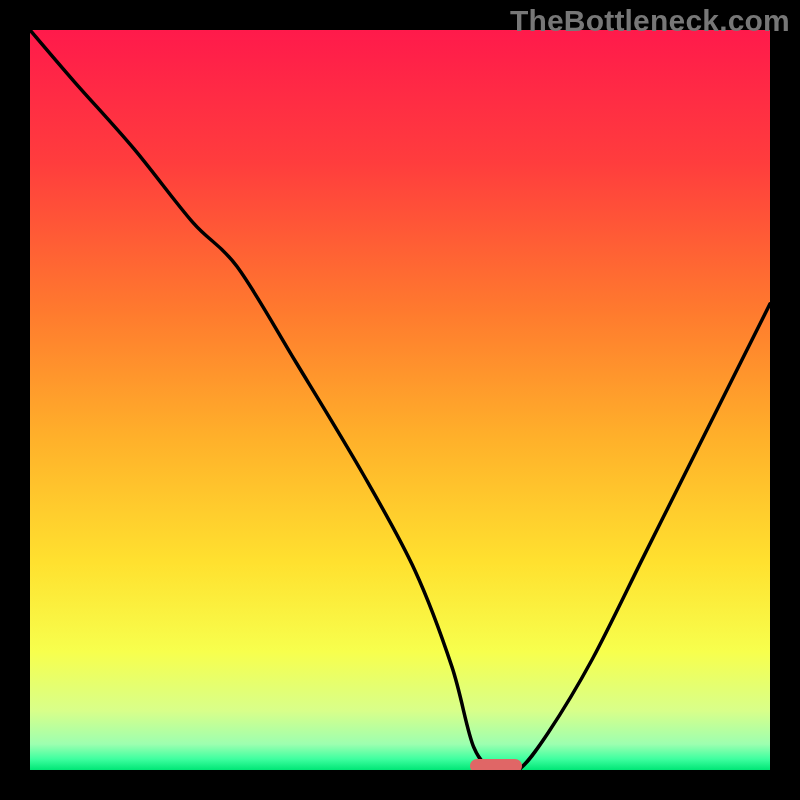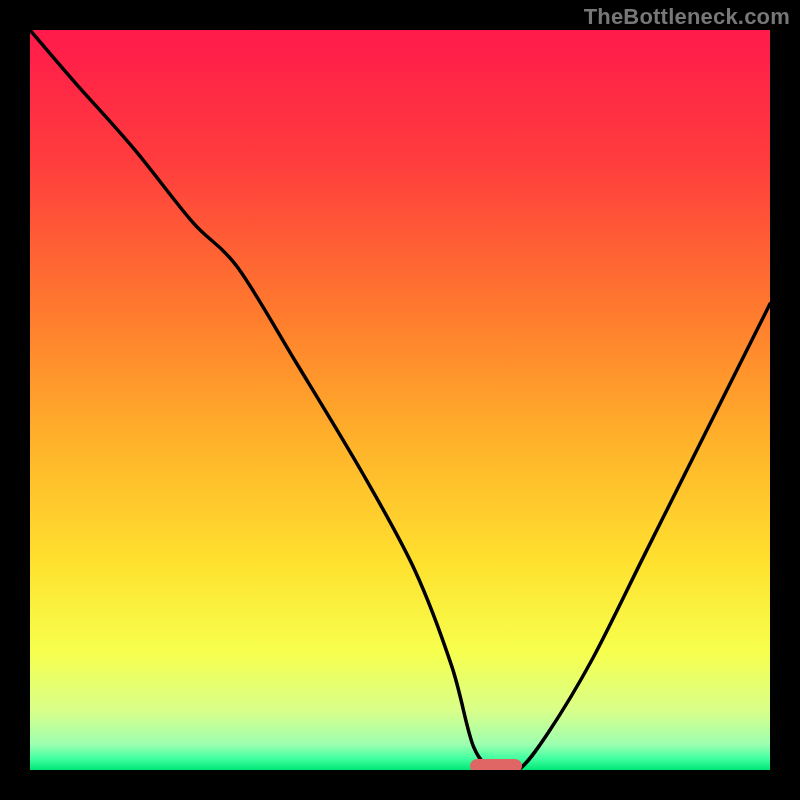--- a/index.html
+++ b/index.html
@@ -45,21 +45,21 @@
     position: absolute;
     height: 14px;
     border-radius: 7px;
     background: #e06666;
   }
   .watermark {
     position: absolute;
     top: 4px;
     right: 10px;
     font-family: Arial, Helvetica, sans-serif;
-    font-size: 22px;
+    font-size: 30px;
     font-weight: 600;
     color: #777;
     letter-spacing: 0.2px;
   }
 </style>
 </head>
 <body>
 
 <div class="frame">
 

